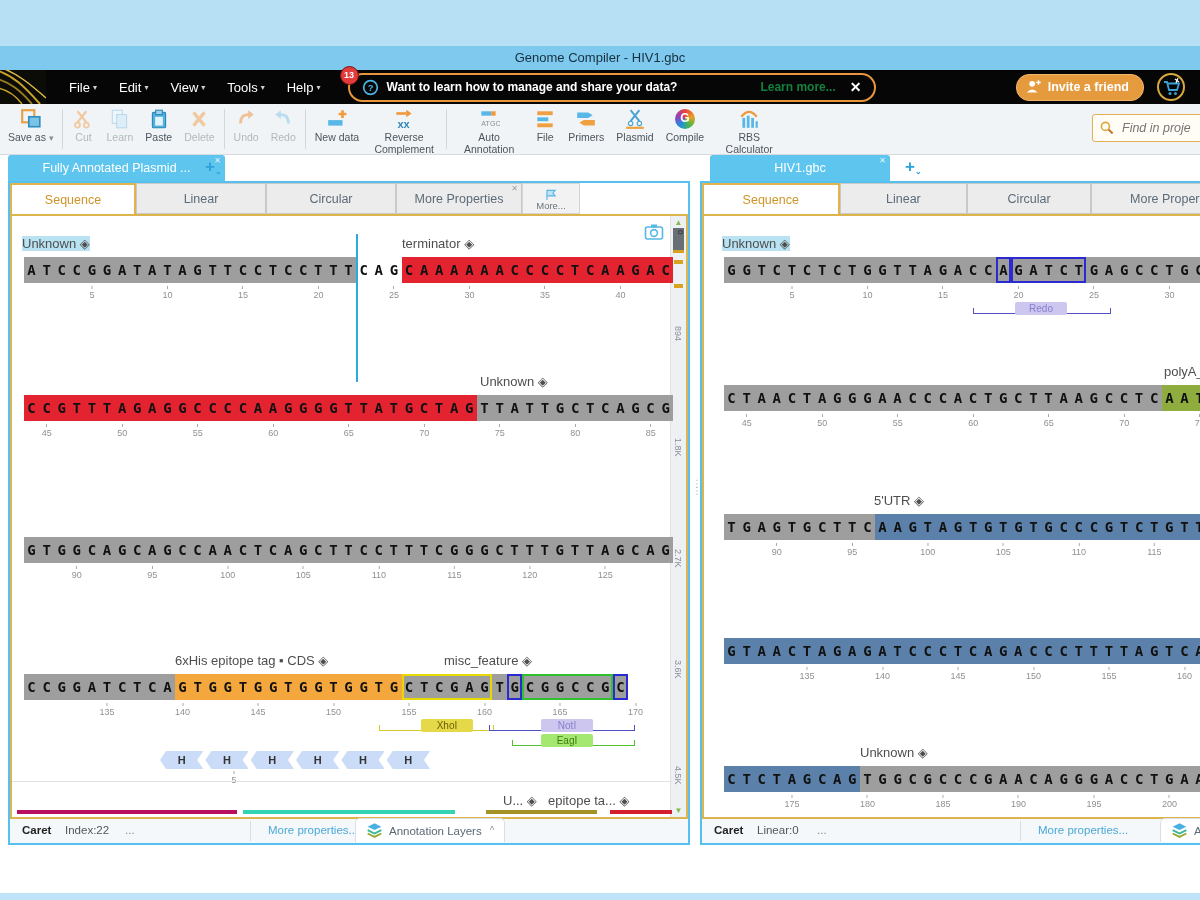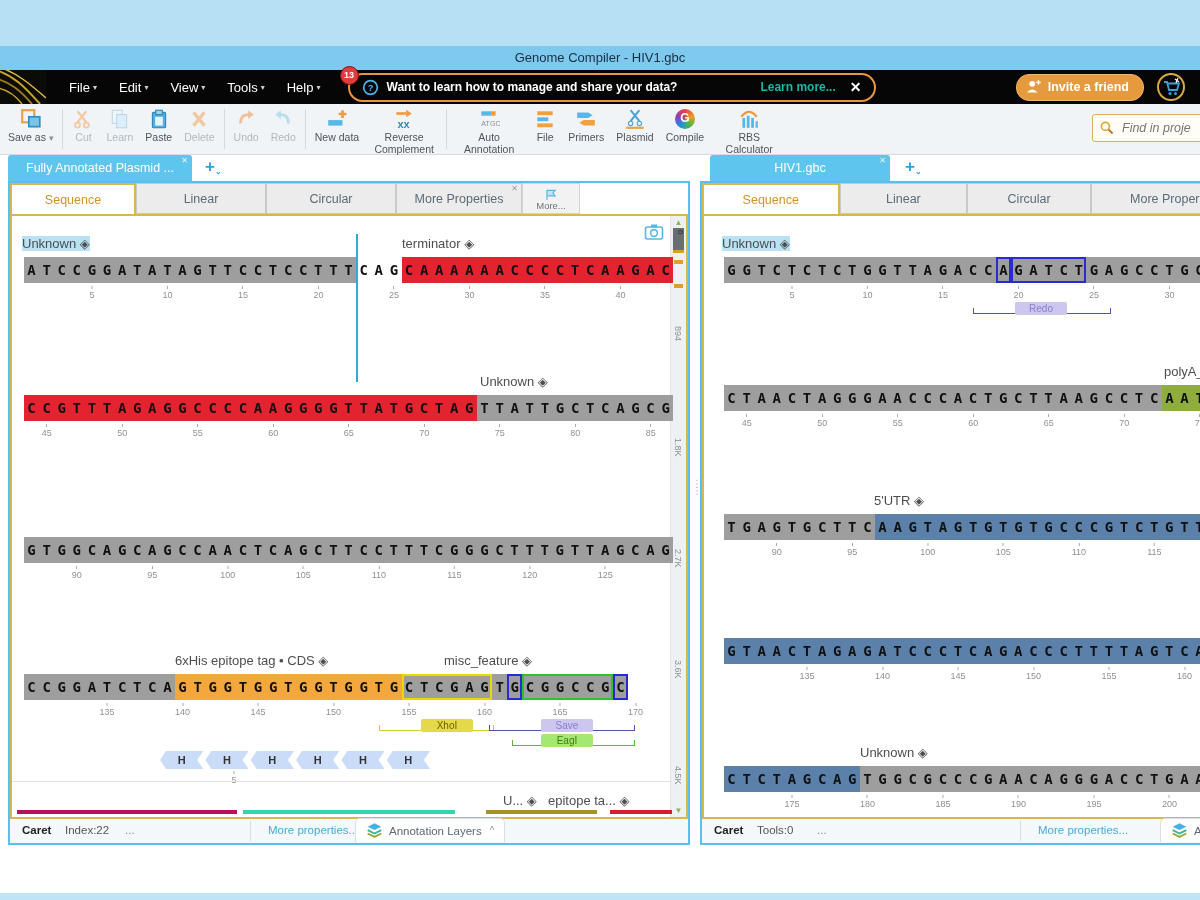--- a/index.html
+++ b/index.html
@@ -15,21 +15,21 @@
   .menu-items{display:flex;margin-left:12px}
   .menu-item{color:#fff;font-size:13px;padding:0 11px;cursor:default;white-space:nowrap}
   .menu-item .mcaret{font-size:8px;color:#cfcfcf;margin-left:3px;vertical-align:2px}
   .notif{position:relative;margin-left:16px;display:flex;align-items:center;height:25px;
          border:2px solid #e8953e;border-radius:15px;padding:0 12px;min-width:500px}
   .notif-badge{position:absolute;left:-10px;top:-9px;width:17px;height:17px;border-radius:50%;
                background:#e23b3b;color:#fff;font-size:9px;font-weight:bold;display:flex;
                align-items:center;justify-content:center;border:1px solid #7a1515}
   .notif-q{width:17px;height:17px;margin-right:8px;flex:0 0 auto}
   .notif-text{color:#fff;font-weight:bold;font-size:12px;white-space:nowrap}
-  .notif-link{color:#14b8a6;font-weight:bold;font-size:12px;margin-left:auto;padding-left:40px;white-space:nowrap}
+  .notif-link{color:#15803d;font-weight:bold;font-size:12px;margin-left:auto;padding-left:40px;white-space:nowrap}
   .notif-close{color:#fff;font-size:14px;margin-left:14px;font-weight:bold}
   .invite-btn{margin-left:auto;background:#e59a3d;border:1px solid #f2b668;border-radius:13px;
               height:25px;display:flex;align-items:center;color:#fff;font-size:12.5px;font-weight:bold;
               padding:0 14px 0 8px;white-space:nowrap}
   .invite-btn svg{width:18px;height:18px;margin-right:5px}
   .cart-btn{width:30px;height:30px;margin:0 14px 0 12px;flex:0 0 auto}
   
   .toolbar{position:absolute;left:0;top:104px;width:1200px;height:50px;background:#f0f4f7;
            border-bottom:1px solid #d5dbe0;display:flex;align-items:stretch}
   .tb-group{display:flex;align-items:stretch;padding:0 2px}
@@ -301,21 +301,21 @@
   </div>
 
 <div class="find-box">
   <svg viewBox="0 0 20 20">
       <circle cx="8" cy="8" r="5" fill="none" stroke="#d8a93c" stroke-width="2"></circle>
       <path d="M12 12 L17 17" stroke="#c9762a" stroke-width="2.6"></path>
     </svg>
   <input placeholder="Find in proje" style="">
 </div>
 
-<div class="doc-tab" style="left:8px;width:184px">
+<div class="doc-tab" style="left:8px;width:217px">
   <span>Fully Annotated Plasmid ...</span>
     <span class="tabx">✕</span>
 </div>
 <div class="tab-plus" style="left:205px">+<span class="mcaret">⌄</span></div>
 <div class="doc-tab" style="left:710px;width:180px">
   <span>HIV1.gbc</span>
     <span class="tabx">✕</span>
 </div>
 <div class="tab-plus" style="left:905px">+<span class="mcaret">⌄</span></div>
 
@@ -599,21 +599,21 @@
         <div class="tick" style="left: 158.55px;"><div class="tl"></div>140</div>
         <div class="tick" style="left: 234.05px;"><div class="tl"></div>145</div>
         <div class="tick" style="left: 309.55px;"><div class="tl"></div>150</div>
         <div class="tick" style="left: 385.05px;"><div class="tl"></div>155</div>
         <div class="tick" style="left: 460.55px;"><div class="tl"></div>160</div>
         <div class="tick" style="left: 536.05px;"><div class="tl"></div>165</div>
         <div class="tick" style="left: 611.55px;"><div class="tl"></div>170</div>
         <div class="enz-line" style="left: 355px; width: 113px; top: 72px; border-color: rgb(214, 201, 42);"></div>
         <span class="enz-label enz-yellow" style="left: 397px; width: 52px; top: 66px;">XhoI</span>
         <div class="enz-line" style="left: 465px; width: 144px; top: 72px; border-color: rgb(80, 80, 192);"></div>
-        <span class="enz-label enz-purple" style="left: 517px; width: 52px; top: 66px;">Save</span>
+        <span class="enz-label enz-purple" style="left: 517px; width: 52px; top: 66px;">NotI</span>
         <div class="enz-line" style="left: 488px; width: 121px; top: 87px; border-color: rgb(80, 192, 48);"></div>
         <span class="enz-label enz-green" style="left: 517px; width: 52px; top: 81px;">EagI</span>
         <div class="trans-seg" style="left: 136px; width: 43.3333px; top: 98px;">H</div>
         <div class="trans-seg" style="left: 181.333px; width: 43.3333px; top: 98px;">H</div>
         <div class="trans-seg" style="left: 226.667px; width: 43.3333px; top: 98px;">H</div>
         <div class="trans-seg" style="left: 272px; width: 43.3333px; top: 98px;">H</div>
         <div class="trans-seg" style="left: 317.333px; width: 43.3333px; top: 98px;">H</div>
         <div class="trans-seg" style="left: 362.667px; width: 43.3333px; top: 98px;">H</div>
         <div class="tick" style="left: 210px; top: 118px;"><div class="tl"></div>5</div>
       </div>
@@ -885,21 +885,21 @@
         <div class="tick" style="left: 67.95px;"><div class="tl"></div>175</div>
         <div class="tick" style="left: 143.45px;"><div class="tl"></div>180</div>
         <div class="tick" style="left: 218.95px;"><div class="tl"></div>185</div>
         <div class="tick" style="left: 294.45px;"><div class="tl"></div>190</div>
         <div class="tick" style="left: 369.95px;"><div class="tl"></div>195</div>
         <div class="tick" style="left: 445.45px;"><div class="tl"></div>200</div>
       </div>
     </div>
   <div class="status-bar">
     <span class="status-caret-lbl">Caret</span>
-    <span class="status-index">Tools:0</span>
+    <span class="status-index">Linear:0</span>
     <span class="status-dots">...</span>
     <span class="status-vline" style="left:318px"></span>
     <span class="status-more" style="left:336px">More properties...</span>
     <div class="layers-pill" style="left:458px">
       <svg viewBox="0 0 20 20">
           <path d="M10 1.5 L18 5.5 L10 9.5 L2 5.5 Z" fill="#4ab0e4"></path>
           <path d="M2 9.5 L10 13.5 L18 9.5" stroke="#35b89a" stroke-width="2.2" fill="none"></path>
           <path d="M2 13.5 L10 17.5 L18 13.5" stroke="#9aa832" stroke-width="2.2" fill="none"></path>
         </svg>
       <span>Annotation Layers</span>

